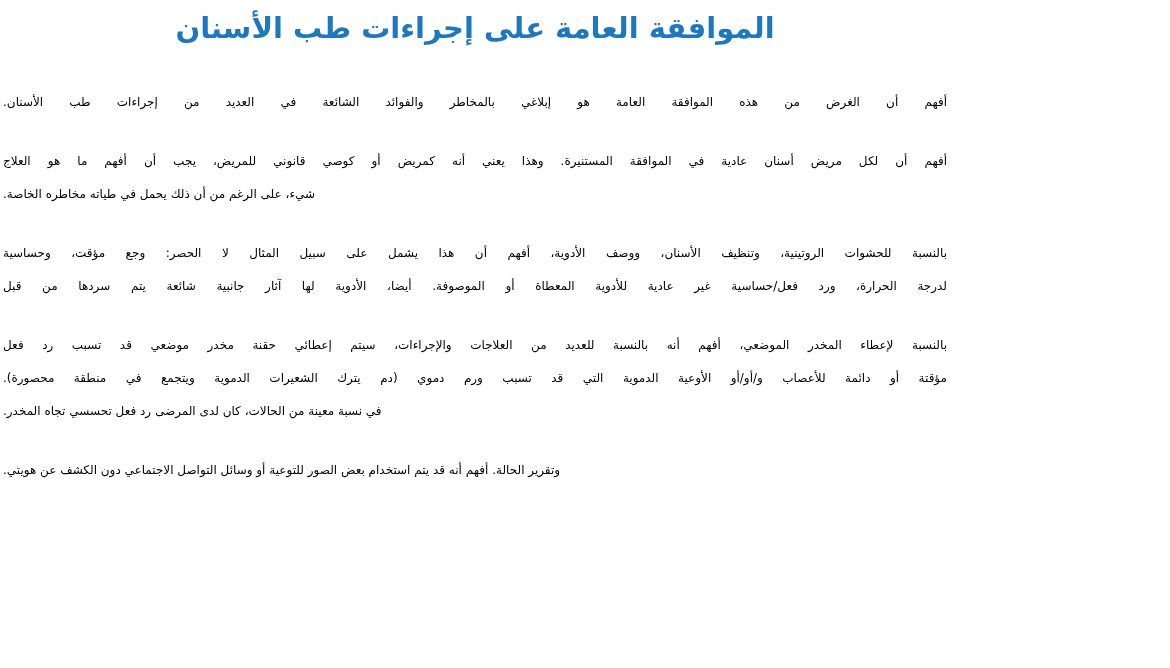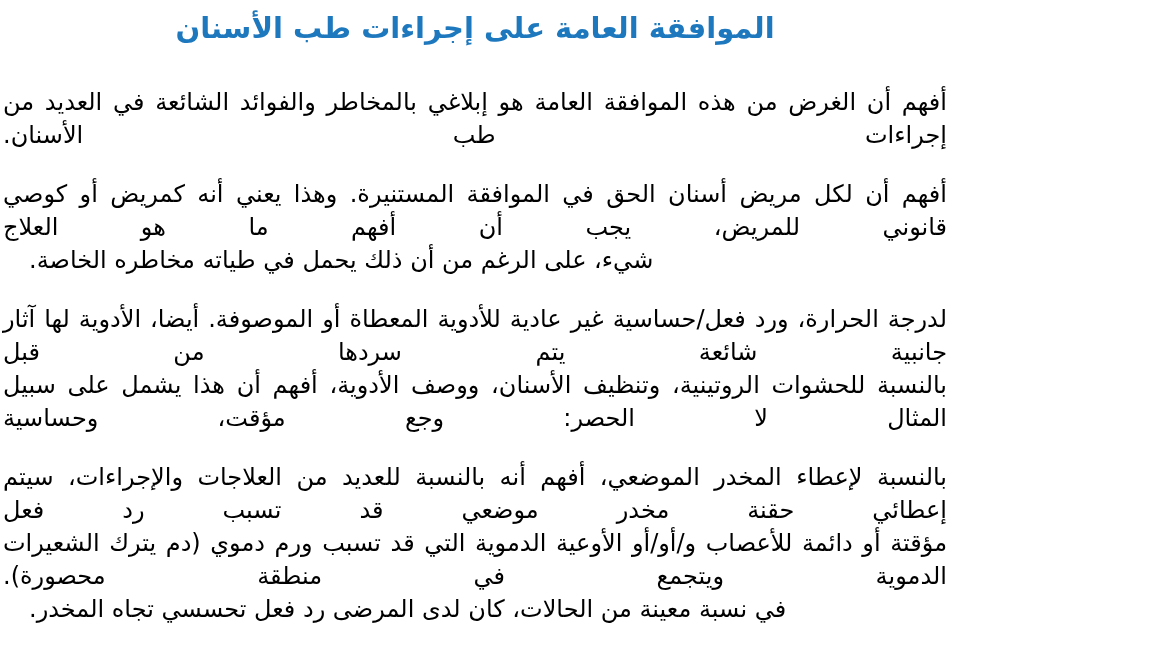--- a/index.html
+++ b/index.html
@@ -24,63 +24,63 @@
     margin: 0 0 36px 0;
     text-align: center;
     color: var(--accent);
     font-size: 29px;
     font-weight: bold;
     line-height: 44px;
     direction: rtl;
   }
   .doc-body {
     direction: rtl;
-    font-size: 24px;
+    font-size: 12px;
   }
   .para {
     margin: 0 0 26px 0;
   }
   .ln {
     line-height: 33px;
     text-align: justify;
     text-align-last: justify;
     white-space: normal;
   }
   .ln.last {
     text-align: center;
     text-align-last: left;
-    margin-left: 26px;
   }
 </style>
 </head>
 <body>
 
 <div class="page">
 
   <h1 class="doc-title">الموافقة العامة على إجراءات طب الأسنان</h1>
 
   <div class="doc-body" dir="rtl">
 
     <div class="para">
       <div class="ln fill">أفهم أن الغرض من هذه الموافقة العامة هو إبلاغي بالمخاطر والفوائد الشائعة في العديد من إجراءات طب الأسنان.</div>
     </div>
 
     <div class="para">
-      <div class="ln fill">أفهم أن لكل مريض أسنان الحق في الموافقة المستنيرة. وهذا يعني أنه كمريض أو كوصي قانوني للمريض، يجب أن أفهم ما هو العلاج</div>
+      <div class="ln fill">أفهم أن لكل مريض أسنان عادية في الموافقة المستنيرة. وهذا يعني أنه كمريض أو كوصي قانوني للمريض، يجب أن أفهم ما هو العلاج</div>
       <div class="ln last">شيء، على الرغم من أن ذلك يحمل في طياته مخاطره الخاصة.</div>
     </div>
 
     <div class="para">
+      <div class="ln fill">بالنسبة للحشوات الروتينية، وتنظيف الأسنان، ووصف الأدوية، أفهم أن هذا يشمل على سبيل المثال لا الحصر: وجع مؤقت، وحساسية</div>
       <div class="ln fill">لدرجة الحرارة، ورد فعل/حساسية غير عادية للأدوية المعطاة أو الموصوفة. أيضا، الأدوية لها آثار جانبية شائعة يتم سردها من قبل</div>
-      <div class="ln fill">بالنسبة للحشوات الروتينية، وتنظيف الأسنان، ووصف الأدوية، أفهم أن هذا يشمل على سبيل المثال لا الحصر: وجع مؤقت، وحساسية</div>
     </div>
 
     <div class="para">
       <div class="ln fill">بالنسبة لإعطاء المخدر الموضعي، أفهم أنه بالنسبة للعديد من العلاجات والإجراءات، سيتم إعطائي حقنة مخدر موضعي قد تسبب رد فعل</div>
       <div class="ln fill">مؤقتة أو دائمة للأعصاب و/أو/أو الأوعية الدموية التي قد تسبب ورم دموي (دم يترك الشعيرات الدموية ويتجمع في منطقة محصورة).</div>
       <div class="ln last">في نسبة معينة من الحالات، كان لدى المرضى رد فعل تحسسي تجاه المخدر.</div>
     </div>
 
     <div class="para">
+      <div class="ln last">وتقرير الحالة. أفهم أنه قد يتم استخدام بعض الصور للتوعية أو وسائل التواصل الاجتماعي دون الكشف عن هويتي.</div>
     </div>
 
   </div>
 </div>
 
 </body></html>

